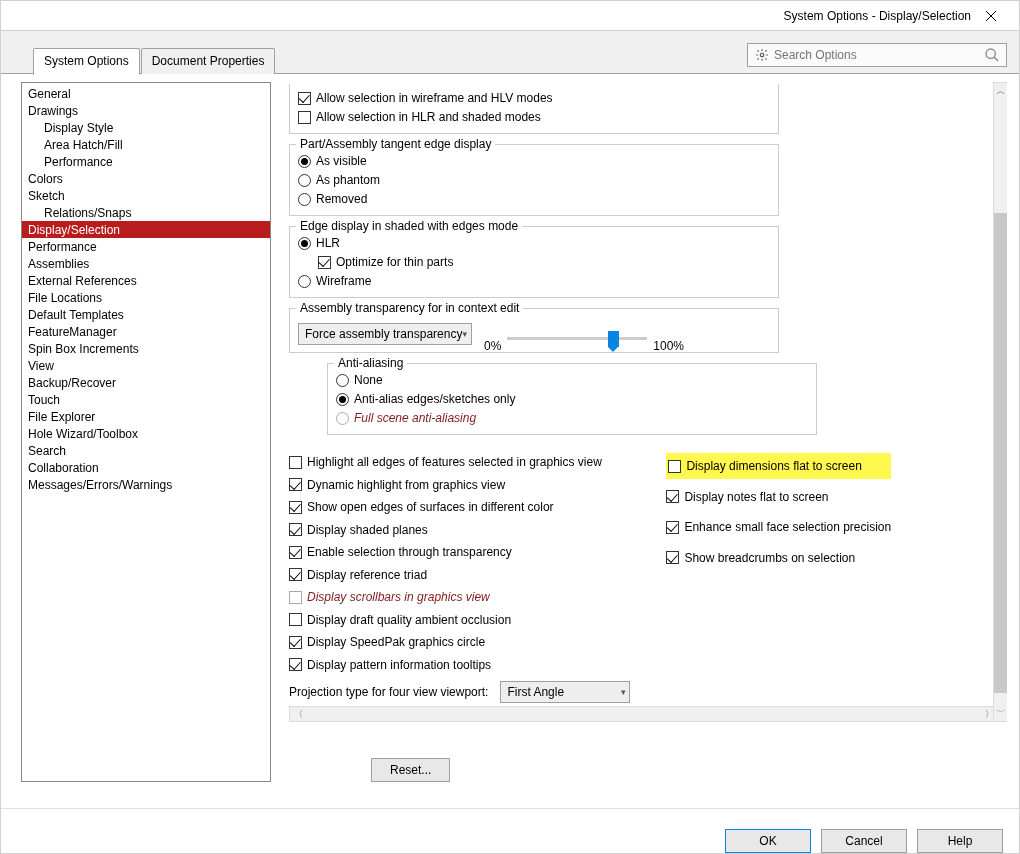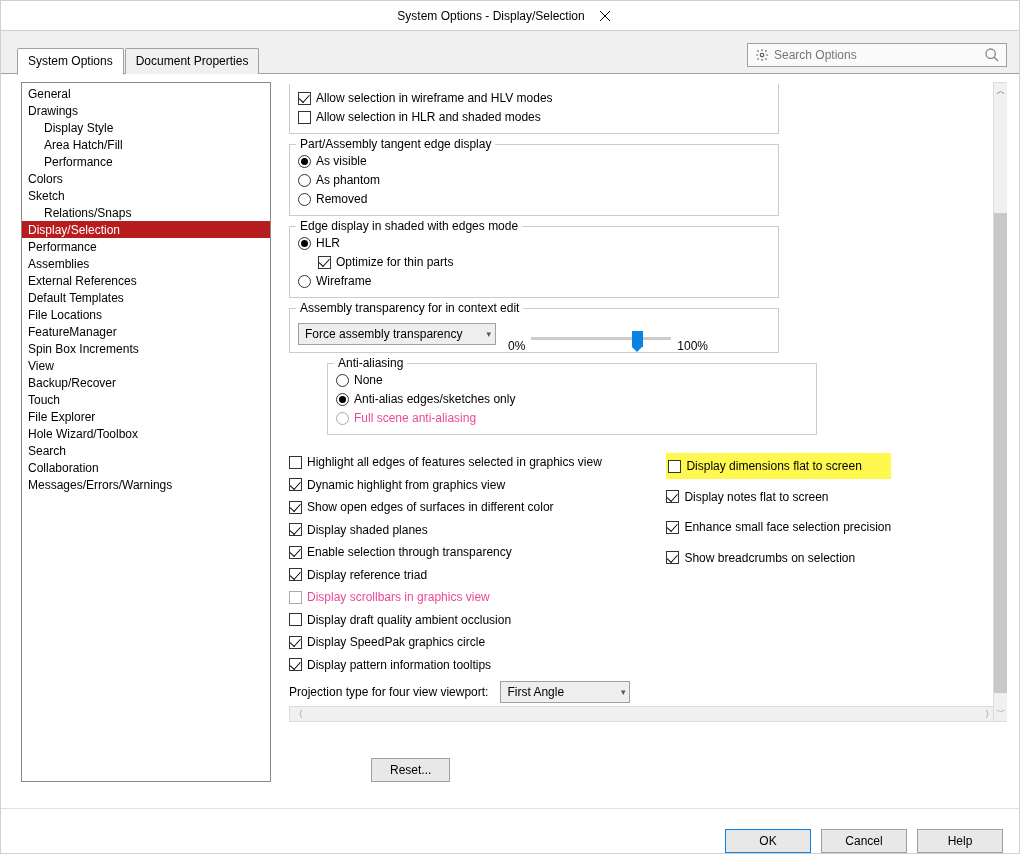--- a/index.html
+++ b/index.html
@@ -11,42 +11,42 @@
     color: #000;
     width: 1020px;
     height: 854px;
     overflow: hidden;
     border: 1px solid #d0d0d0;
   }
   
   .titlebar {
     display: flex;
     align-items: center;
-    justify-content: center;
+    justify-content: flex-end;
     height: 30px;
     padding: 0 8px 0 10px;
     border-bottom: 1px solid #d0d0d0;
     background: #fff;
   }
   .titlebar .title { font-size: 12px; }
   .titlebar .close {
     width: 40px;
     height: 28px;
     display: flex;
     align-items: center;
     justify-content: center;
     font-size: 14px;
   }
   .titlebar .close svg { width: 12px; height: 12px; stroke: #000; stroke-width: 1; }
   
   .header-row {
     display: flex;
     align-items: flex-end;
     justify-content: space-between;
-    padding: 12px 12px 0 16px;
+    padding: 12px 12px 0 32px;
     background: #f0f0f0;
     border-bottom: 1px solid #a0a0a0;
     position: relative;
   }
   .tabs {
     display: flex;
     align-items: flex-end;
     margin-bottom: -1px;
   }
   .tab {
@@ -194,21 +194,21 @@
   }
   .chk.checked::after {
     content: "";
     width: 9px;
     height: 5px;
     border-left: 1.5px solid #000;
     border-bottom: 1.5px solid #000;
     transform: rotate(-48deg) translate(0px,-1px);
   }
   .chk.disabled { border-color: #aaa; }
-  .label.disabled { color: #ec4899; }
+  .label.disabled { color: #7f1d1d; font-style: italic; }
   
   .rad {
     width: 13px;
     height: 13px;
     border: 1px solid #333;
     border-radius: 50%;
     margin-right: 5px;
     display: inline-flex;
     align-items: center;
     justify-content: center;
@@ -225,21 +225,21 @@
   .rad.disabled { border-color: #aaa; }
   
   .dropdown {
     display: inline-flex;
     align-items: center;
     justify-content: space-between;
     border: 1px solid #a0a0a0;
     background: #eee;
     height: 22px;
     padding: 0 4px 0 6px;
-    width: 198px;
+    width: 174px;
   }
   .dropdown .dd-arrow { font-size: 9px; color: #555; }
   
   .slider-wrap {
     display: inline-flex;
     align-items: center;
     width: 200px;
     margin-left: 12px;
     gap: 6px;
   }
@@ -369,22 +369,22 @@
       <div class="side-item child">Display Style</div>
       <div class="side-item child">Area Hatch/Fill</div>
       <div class="side-item child">Performance</div>
       <div class="side-item">Colors</div>
       <div class="side-item">Sketch</div>
       <div class="side-item child">Relations/Snaps</div>
       <div class="side-item selected">Display/Selection</div>
       <div class="side-item">Performance</div>
       <div class="side-item">Assemblies</div>
       <div class="side-item">External References</div>
+      <div class="side-item">File Locations</div>
       <div class="side-item">Default Templates</div>
-      <div class="side-item">File Locations</div>
       <div class="side-item">FeatureManager</div>
       <div class="side-item">Spin Box Increments</div>
       <div class="side-item">View</div>
       <div class="side-item">Backup/Recover</div>
       <div class="side-item">Touch</div>
       <div class="side-item">File Explorer</div>
       <div class="side-item">Hole Wizard/Toolbox</div>
       <div class="side-item">Search</div>
       <div class="side-item">Collaboration</div>
       <div class="side-item">Messages/Errors/Warnings</div>

